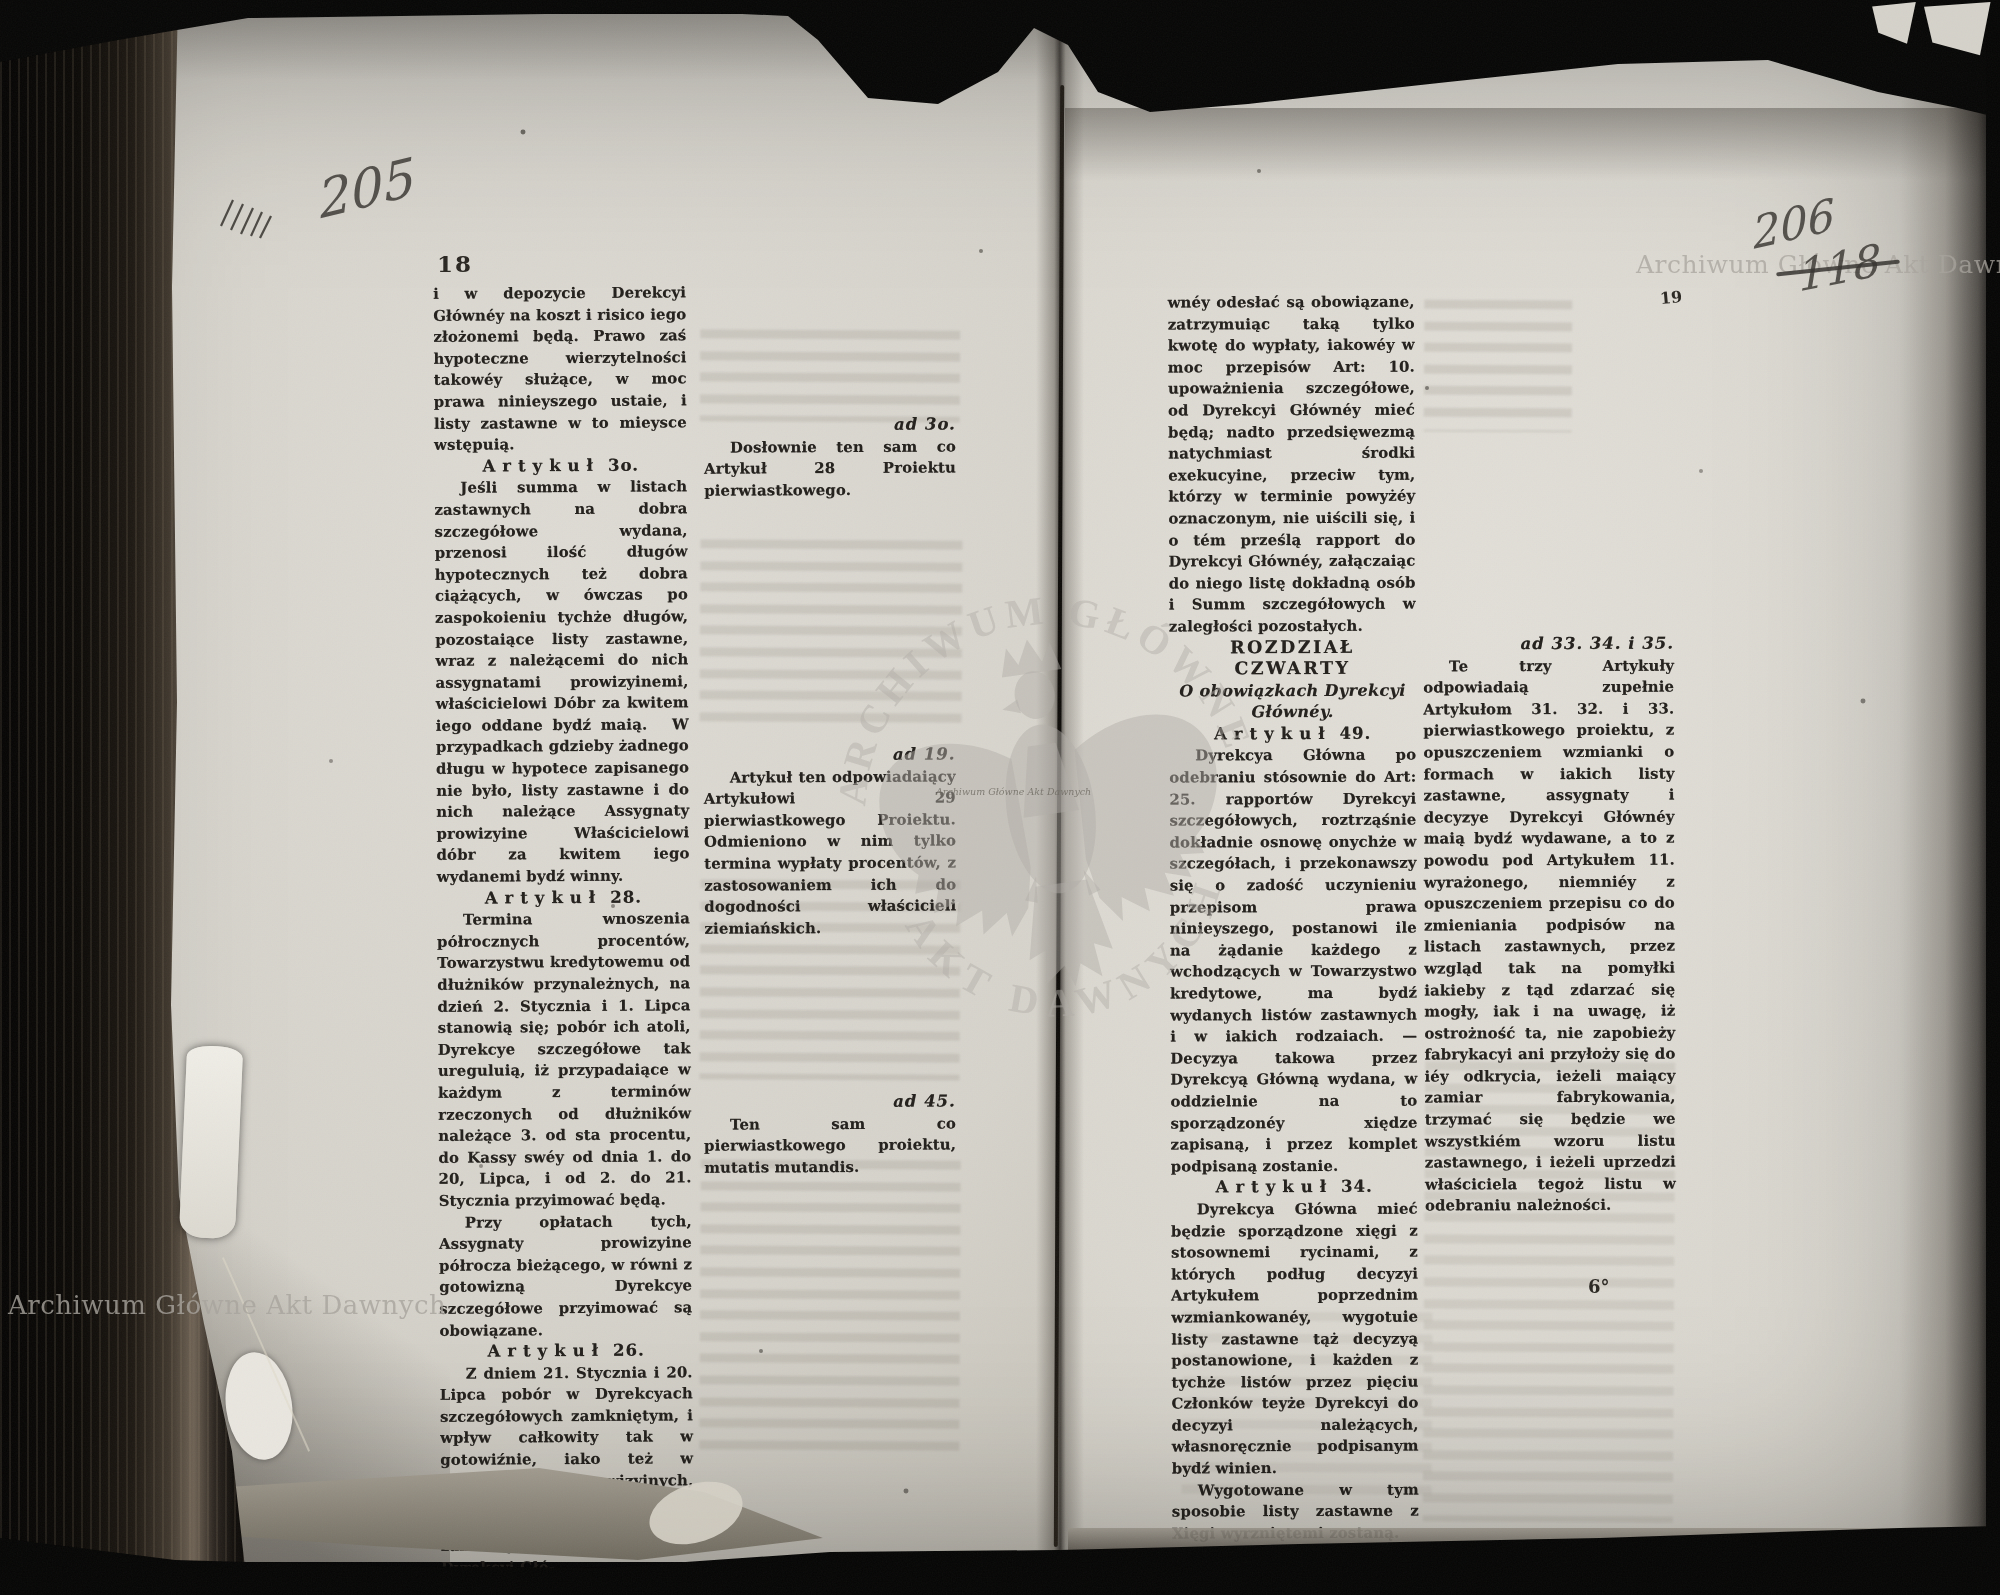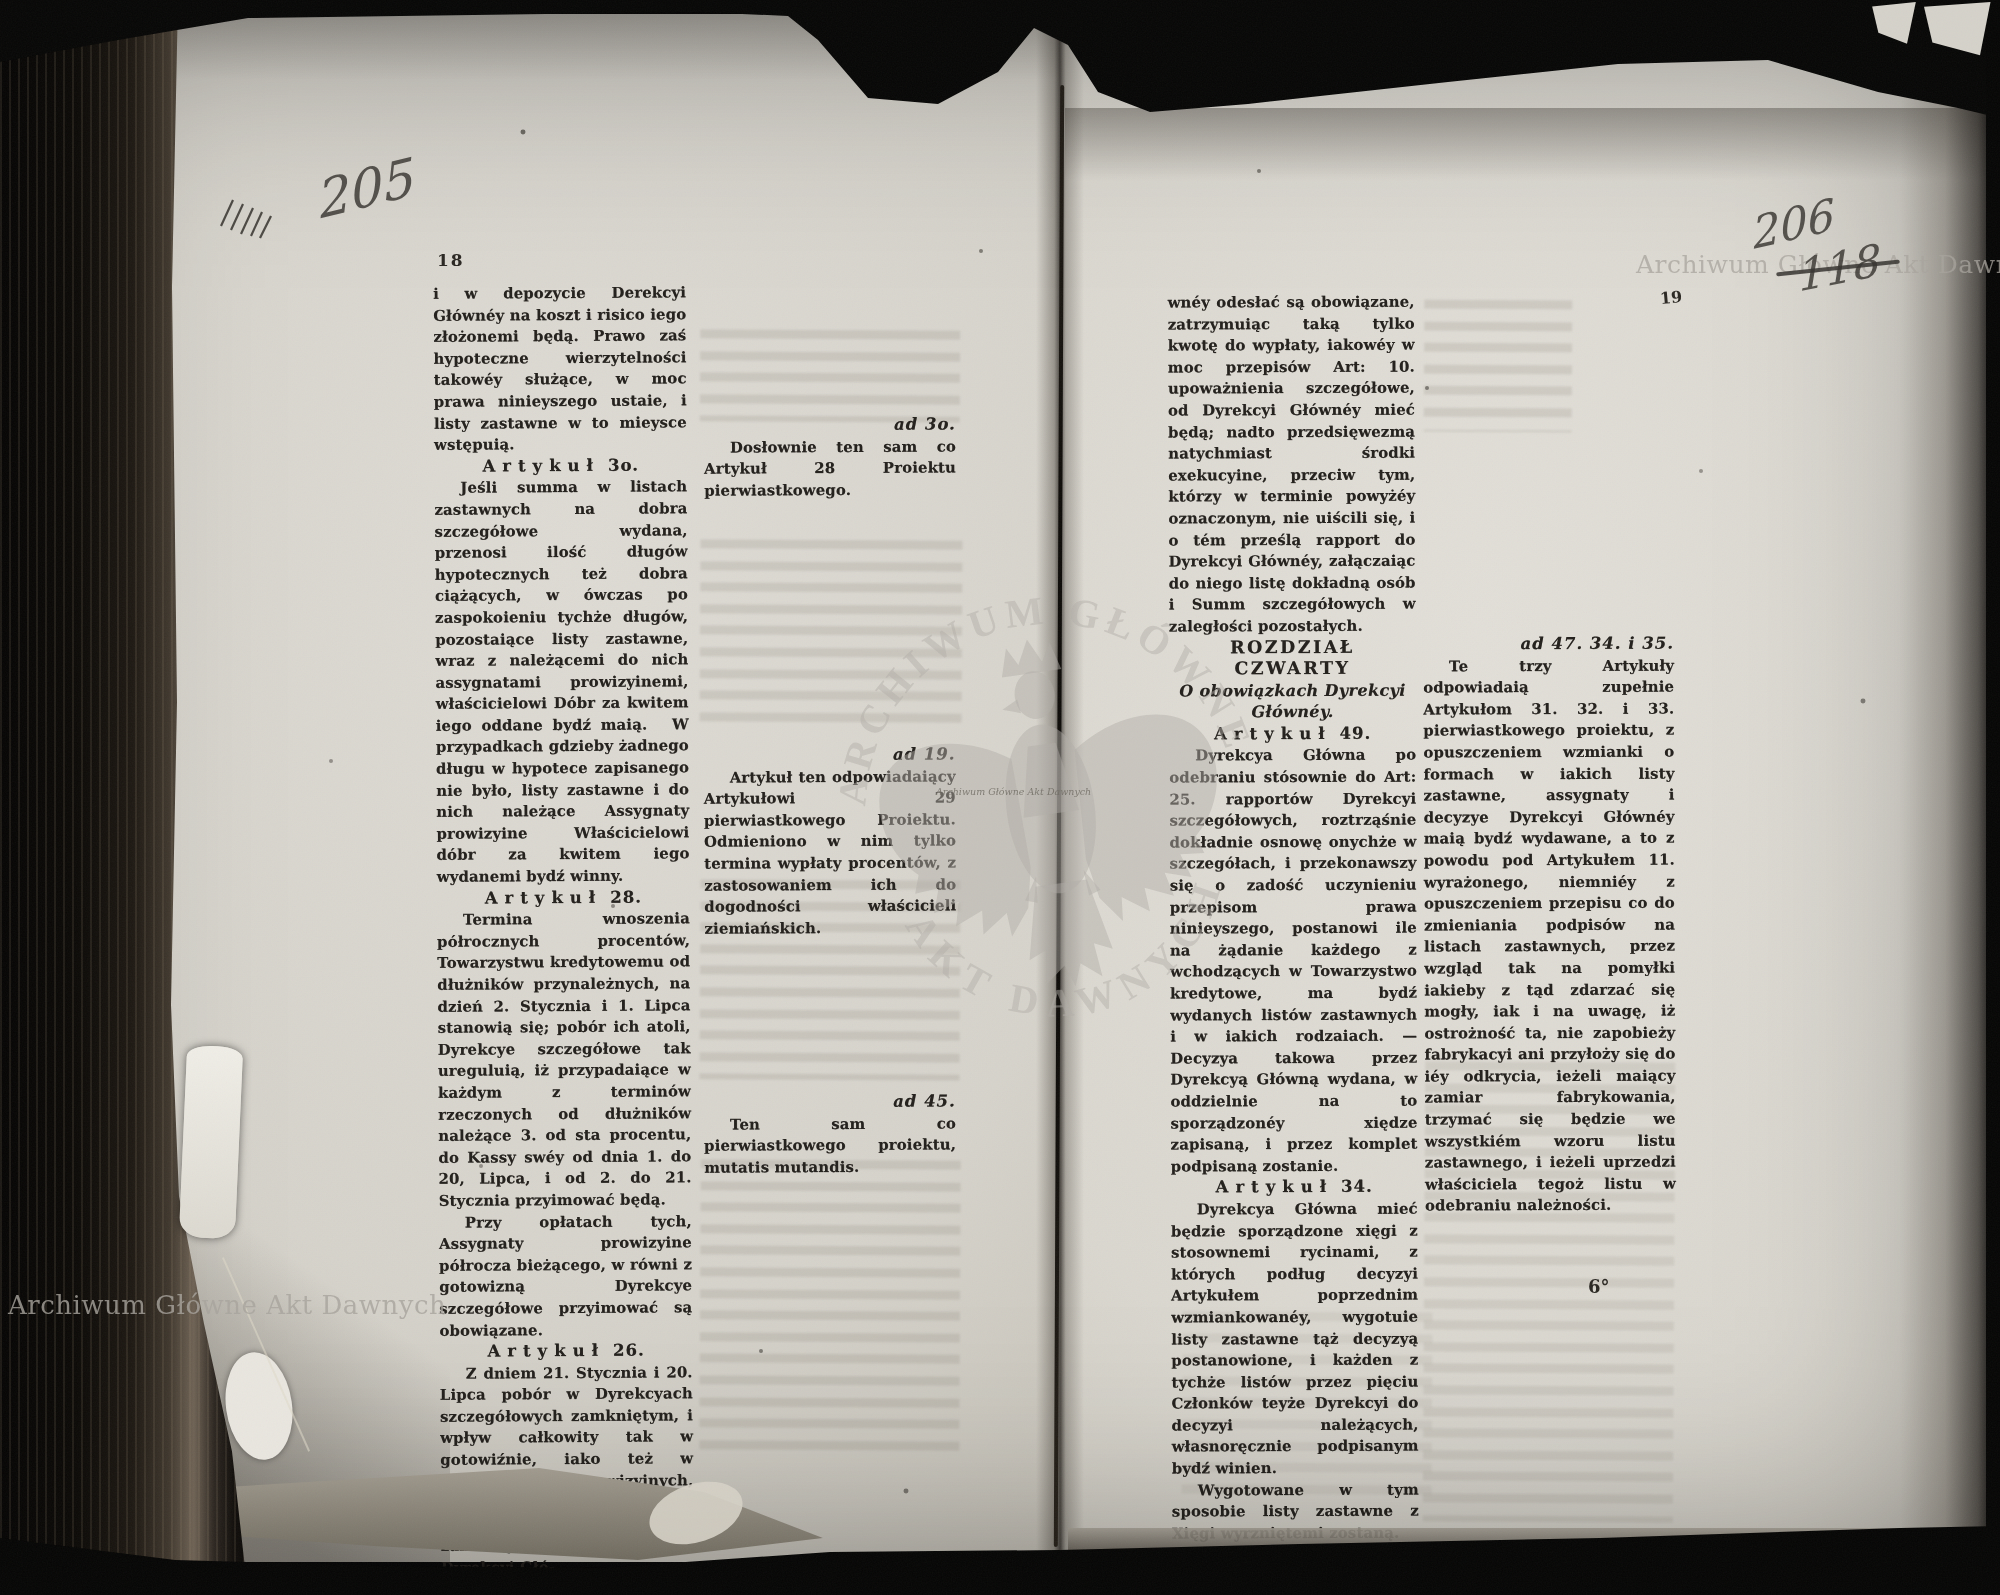--- a/index.html
+++ b/index.html
@@ -66,21 +66,21 @@
   .ad-h{margin:0 0 7px;text-align:right;font-style:italic;font-size:16.5px;letter-spacing:1px;text-indent:0;}
   .ch-h{margin:15px 0 2px;text-align:center;font-size:17.5px;letter-spacing:2.5px;text-indent:0;}
   .ch-sub{margin:0 0 4px;text-align:center;font-style:italic;font-size:16px;letter-spacing:.4px;text-indent:0;}
   #lp-c1{left:437px;top:282px;width:253px;transform:rotate(-.35deg);}
   #lp-c2a{left:704px;top:414px;width:252px;transform:rotate(-.3deg);}
   #lp-c2b{left:704px;top:744px;width:252px;transform:rotate(-.3deg);}
   #lp-c2c{left:704px;top:1091px;width:252px;transform:rotate(-.3deg);}
   #rp-c1{left:1170px;top:291px;width:247px;transform:rotate(-.2deg);}
   #rp-c2{left:1424px;top:633px;width:251px;transform:rotate(-.2deg);}
   .pn{z-index:4;color:#2a2722;font-weight:700;}
-  #pn-left{left:437px;top:250px;font-size:17px;letter-spacing:2px;}
+  #pn-left{left:437px;top:250px;font-size:23px;letter-spacing:2px;}
   #pn-right{left:1660px;top:288px;font-size:16px;transform:rotate(-5deg);}
   #sig{left:1588px;top:1276px;font-size:18px;z-index:4;color:#2a2722;font-weight:700;}
   
   .hand{z-index:11;font-style:italic;color:#413e39;opacity:.88;
         font-family:"DejaVu Serif","Liberation Serif",serif;}
   #hw205{left:318px;top:158px;font-size:52px;transform:rotate(-14deg) skewX(-10deg);}
   #hw206{left:1752px;top:198px;font-size:44px;transform:rotate(-13deg) skewX(-10deg);}
   #hw118{left:1798px;top:242px;font-size:44px;transform:rotate(-11deg) skewX(-10deg);}
   #strike{left:1776px;top:266px;width:124px;height:4px;background:#35332f;z-index:11;
           transform:rotate(-6deg);border-radius:2px;opacity:.85;}
@@ -168,21 +168,21 @@
     <p class="ch-sub">O obowiązkach Dyrekcyi Głównéy.</p>
     <p class="art-h"><span class="sp">Artykuł</span><span class="num">49.</span></p>
     <p class="ind">Dyrekcya Główna po odebraniu stósownie do Art: 25. rapportów Dyrekcyi szczegółowych, roztrząśnie dokładnie osnowę onychże w szczegółach, i przekonawszy się o zadość uczynieniu przepisom prawa ninieyszego, postanowi ile na żądanie każdego z wchodzących w Towarzystwo kredytowe, ma bydź wydanych listów zastawnych i w iakich rodzaiach. — Decyzya takowa przez Dyrekcyą Główną wydana, w oddzielnie na to sporządzonéy xiędze zapisaną, i przez komplet podpisaną zostanie.</p>
     <p class="art-h"><span class="sp">Artykuł</span><span class="num">34.</span></p>
     <p class="ind">Dyrekcya Główna mieć będzie sporządzone xięgi z stosownemi rycinami, z których podług decyzyi Artykułem poprzednim wzmiankowanéy, wygotuie listy zastawne tąż decyzyą postanowione, i każden z tychże listów przez pięciu Członków teyże Dyrekcyi do decyzyi należących, własnoręcznie podpisanym bydź winien.</p>
     <p class="ind">Wygotowane w tym sposobie listy zastawne z Xięgi wyrzniętemi zostaną.</p>
     <p class="ind">Do każdego listu oddane będą Assygnaty prowizyine na lat 7. które podobnież z Xięgi oddzielnie na to sporządzonéy, wyrzniętemi będą.</p>
   </div>
 
   <div class="abs col" id="rp-c2">
-    <p class="ad-h">ad 47. 34. i 35.</p>
+    <p class="ad-h">ad 33. 34. i 35.</p>
     <p class="ind">Te trzy Artykuły odpowiadaią zupełnie Artykułom 31. 32. i 33. pierwiastkowego proiektu, z opuszczeniem wzmianki o formach w iakich listy zastawne, assygnaty i decyzye Dyrekcyi Głównéy maią bydź wydawane, a to z powodu pod Artykułem 11. wyrażonego, niemniéy z opuszczeniem przepisu co do zmieniania podpisów na listach zastawnych, przez wzgląd tak na pomyłki iakieby z tąd zdarzać się mogły, iak i na uwagę, iż ostrożność ta, nie zapobieży fabrykacyi ani przyłoży się do iéy odkrycia, ieżeli maiący zamiar fabrykowania, trzymać się będzie we wszystkiém wzoru listu zastawnego, i ieżeli uprzedzi właściciela tegoż listu w odebraniu należności.</p>
   </div>
 
   <svg class="abs" id="hatch" width="66" height="48">
     <g stroke="#2b2823" stroke-width="2.2" opacity=".8">
       <line x1="6" y1="34" x2="18" y2="8"></line>
         <line x1="16" y1="38" x2="28" y2="12"></line>
       <line x1="26" y1="42" x2="38" y2="16"></line>
         <line x1="36" y1="44" x2="47" y2="20"></line>
       <line x1="45" y1="46" x2="56" y2="24"></line>

